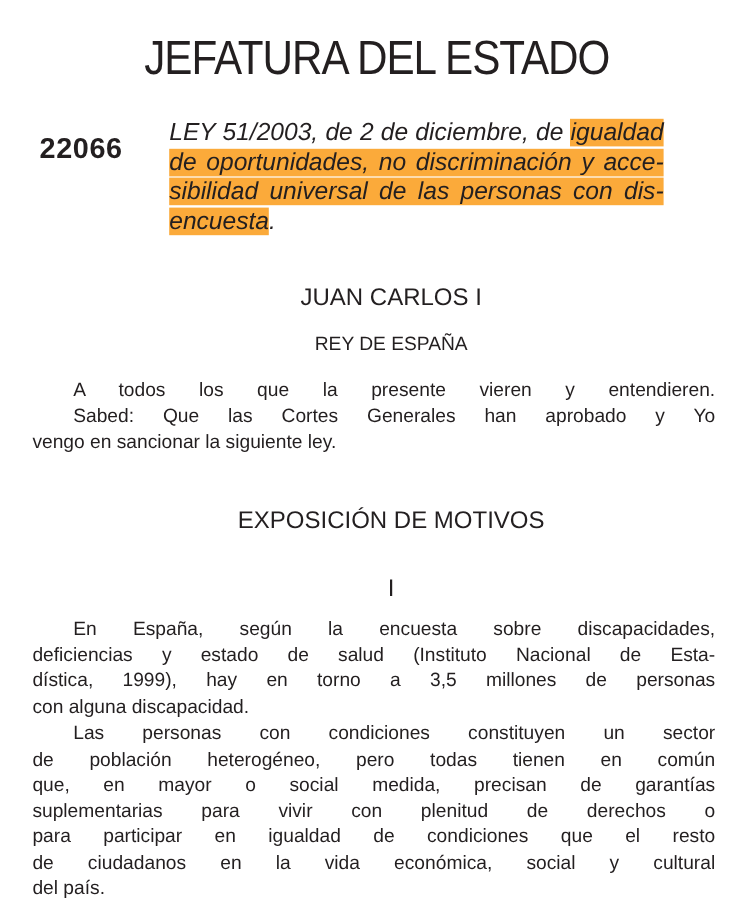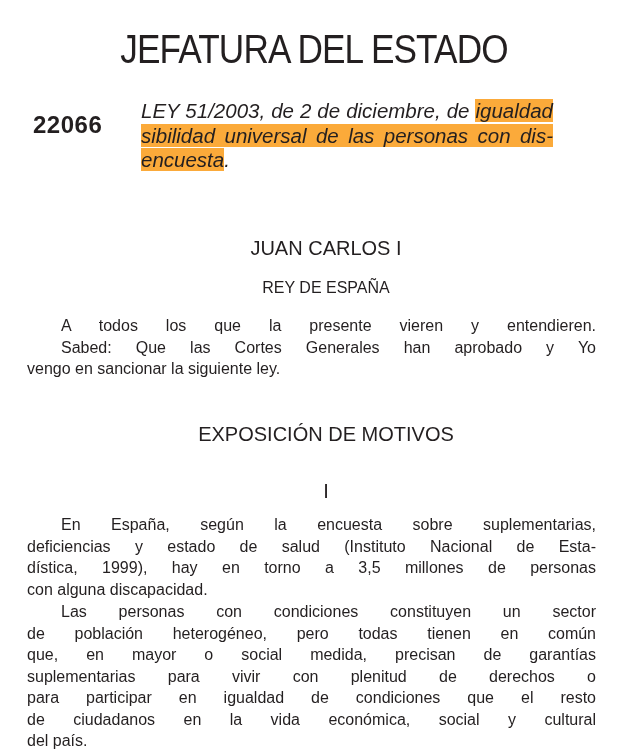--- a/index.html
+++ b/index.html
@@ -115,38 +115,39 @@
   </style>
 </head>
 <body>
 
 <h1 class="page-title">JEFATURA DEL ESTADO</h1>
 
 <div class="law-number">22066</div>
 
 <div class="law-title">
   <span class="line"><span>LEY 51/2003, de 2 de diciembre, de </span><span class="hl">igualdad</span></span>
+  <span class="line"><span class="hl">de oportunidades, no discriminación y acce-</span></span>
   <span class="line"><span class="hl">sibilidad universal de las personas con dis-</span></span>
   <span class="line last"><span class="hl">encuesta</span><span>.</span></span>
 </div>
 
 <h2 class="center-heading king">JUAN CARLOS I</h2>
 <h3 class="center-heading king-title">REY DE ESPAÑA</h3>
 
 <div class="para-block intro">
   <span class="line indent">A todos los que la presente vieren y entendieren.</span>
   <span class="line indent">Sabed: Que las Cortes Generales han aprobado y Yo</span>
   <span class="line last">vengo en sancionar la siguiente ley.</span>
 </div>
 
 <h2 class="center-heading section-heading">EXPOSICIÓN DE MOTIVOS</h2>
 <h3 class="center-heading section-roman">I</h3>
 
 <div class="para-block body1">
-  <span class="line indent">En España, según la encuesta sobre suplementarias,</span>
+  <span class="line indent">En España, según la encuesta sobre discapacidades,</span>
   <span class="line">deficiencias y estado de salud (Instituto Nacional de Esta-</span>
   <span class="line">dística, 1999), hay en torno a 3,5 millones de personas</span>
   <span class="line last">con alguna discapacidad.</span>
 </div>
 
 <div class="para-block body2">
   <span class="line indent">Las personas con condiciones constituyen un sector</span>
   <span class="line">de población heterogéneo, pero todas tienen en común</span>
   <span class="line">que, en mayor o social medida, precisan de garantías</span>
   <span class="line">suplementarias para vivir con plenitud de derechos o</span>

